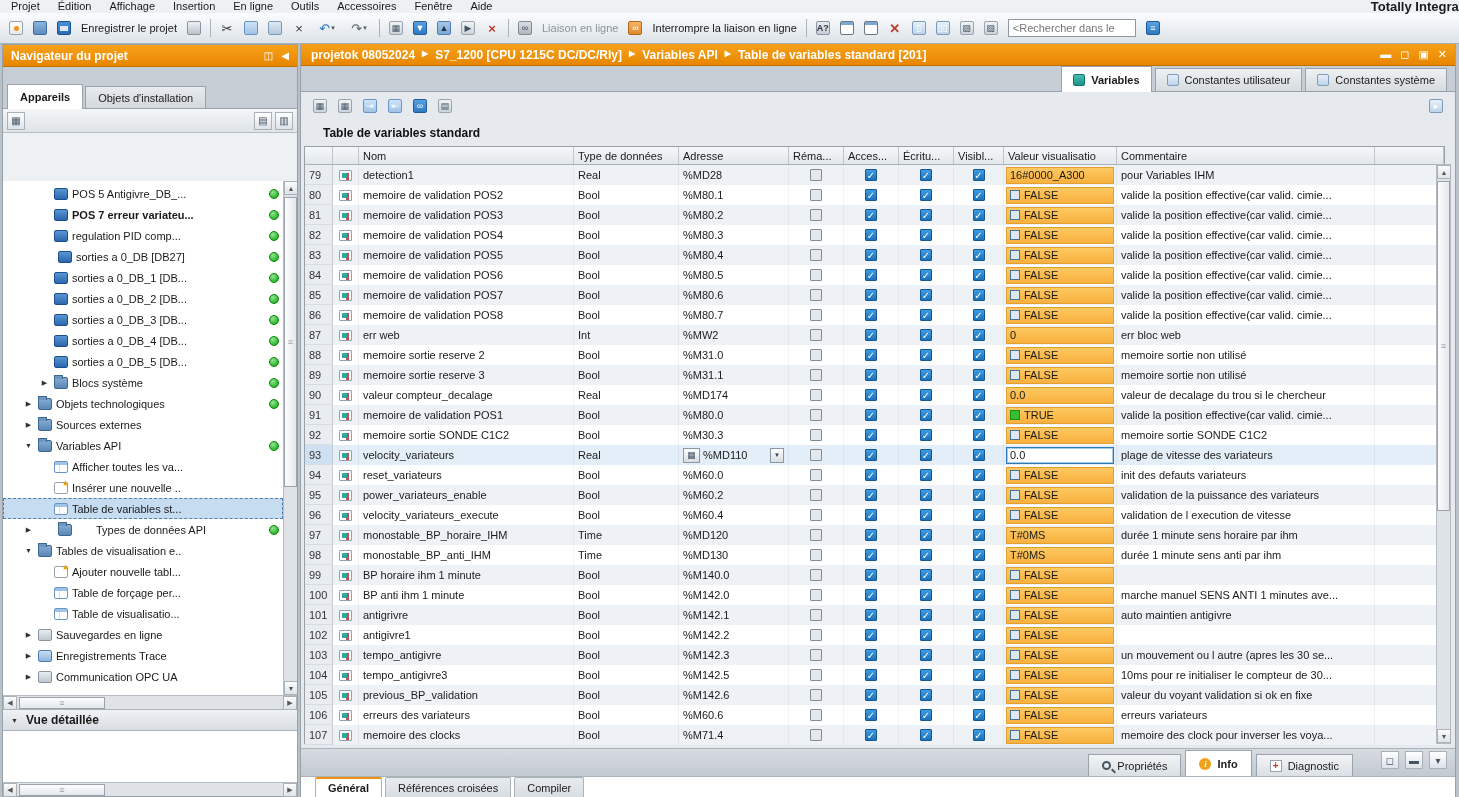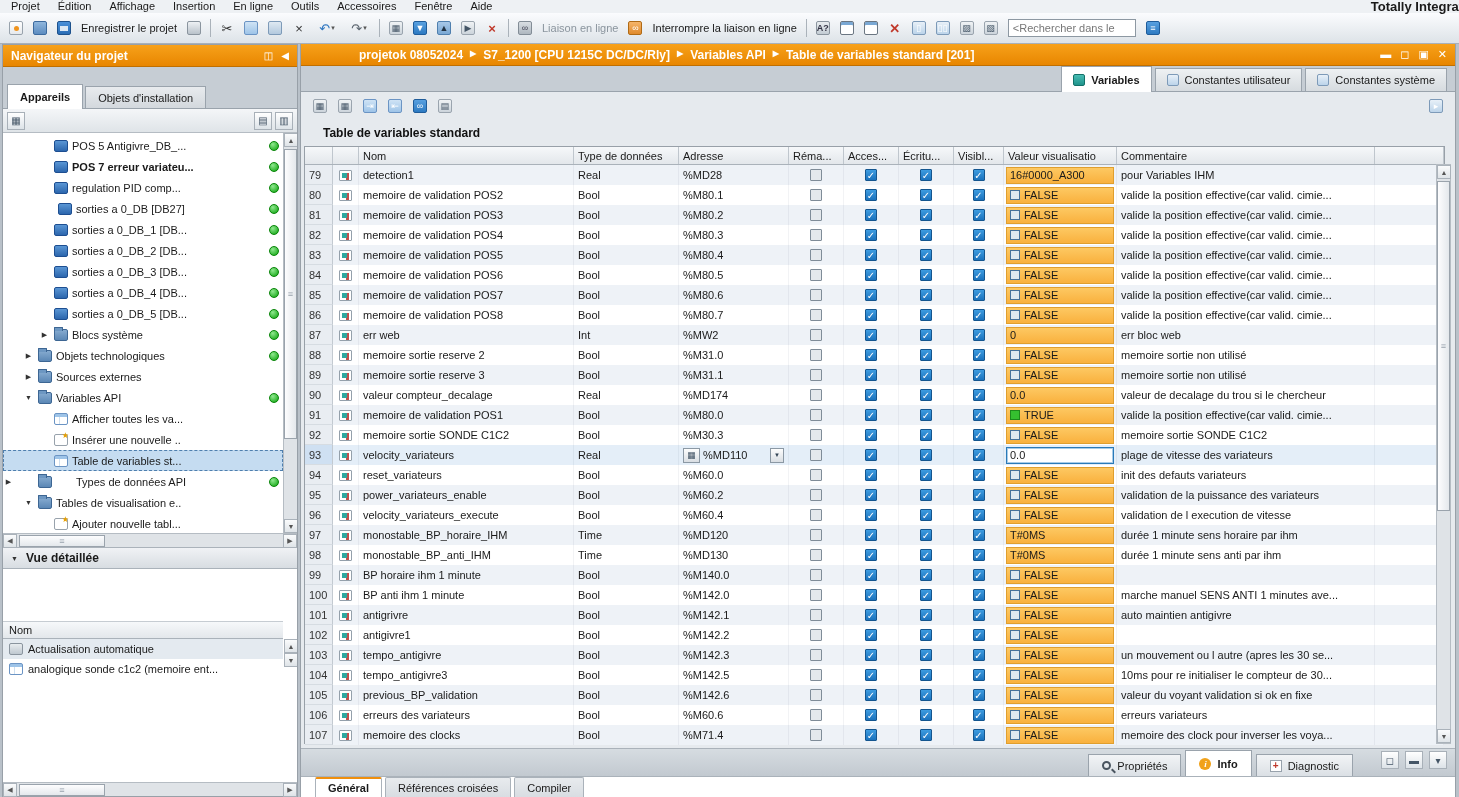--- a/index.html
+++ b/index.html
@@ -49,21 +49,21 @@
 .obar-icons span{cursor:default;}
 
 
 #sidebar{position:absolute;left:2px;top:44px;width:296px;bottom:0;background:#eef1f4;border:1px solid #98a0a8;display:flex;flex-direction:column;}
 .side-tabs{height:42px;background:#c6cdd4;display:flex;align-items:flex-end;padding-left:4px;border-bottom:1px solid #9aa3ac;flex:none;}
 .side-tab{height:22px;display:flex;align-items:center;padding:0 12px;border:1px solid #9aa3ac;border-bottom:none;background:linear-gradient(#e8ebee,#d3d8dd);margin-right:2px;font-size:11px;}
 .side-tab.active{background:#fff;font-weight:bold;height:25px;margin-bottom:-1px;}
 .side-toolbar{height:24px;background:linear-gradient(#f4f6f8,#dfe4e8);border-bottom:1px solid #b5bcc3;display:flex;align-items:center;padding:0 4px;flex:none;}
 .side-toolbar .right{margin-left:auto;display:flex;gap:3px;}
 .mini-ico{width:18px;height:18px;border:1px solid #a8b0b8;background:linear-gradient(#fff,#dde3e8);display:flex;align-items:center;justify-content:center;font-size:10px;color:#456;}
-#tree-wrap{position:relative;height:400px;background:#fff;flex:none;overflow:hidden;}
+#tree-wrap{position:relative;height:514px;background:#fff;flex:none;overflow:hidden;margin-top:48px;}
 #tree{position:absolute;left:0;top:2px;right:14px;bottom:0;}
 .tree-item{height:21px;display:flex;align-items:center;gap:4px;white-space:nowrap;overflow:hidden;}
 .tree-item.selected{background:#c5dcf1;outline:1px dashed #4f7fae;outline-offset:-1px;}
 .exp{width:11px;font-size:7px;color:#333;text-align:center;flex:none;}
 .t-ico{width:14px;height:12px;flex:none;border-radius:2px;position:relative;}
 .i-db{background:linear-gradient(#5a96d4,#2c66ad);border:1px solid #1d4e91;}
 .i-folder{background:linear-gradient(#86abd0,#5b87b5);border:1px solid #3d6693;}
 .i-folder::before{content:"";position:absolute;left:-1px;top:-3px;width:7px;height:3px;background:#6d97c2;border:1px solid #3d6693;border-bottom:none;border-radius:1px 1px 0 0;}
 .i-table{background:#fff;border:1px solid #6b94c4;background-image:linear-gradient(#9ec4e8 0 3px,transparent 3px),linear-gradient(90deg,transparent 0 4px,#cfe0f0 4px 5px,transparent 5px);}
 .i-add{background:#fff;border:1px solid #98a2ac;}
@@ -353,21 +353,21 @@
         <div class="tree-item" style="padding-left: 36px;">
           <span class="exp"></span>
           <span class="t-ico i-add"></span>
           <span class="t-label">Insérer une nouvelle ..</span>
         </div>
         <div class="tree-item selected" style="padding-left: 36px;">
           <span class="exp"></span>
           <span class="t-ico i-table"></span>
           <span class="t-label">Table de variables st...</span>
         </div>
-        <div class="tree-item" style=" gap: 24px;">
+        <div class="tree-item" style="padding-left: 20px; gap: 24px;">
           <span class="exp">▶</span>
           <span class="t-ico i-folder"></span>
           <span class="t-label">Types de données API</span>
           <span class="dot"></span>
         </div>
         <div class="tree-item" style="padding-left: 20px;">
           <span class="exp">▼</span>
           <span class="t-ico i-folder"></span>
           <span class="t-label">Tables de visualisation e..</span>
         </div>
@@ -436,21 +436,21 @@
   </div>
   <div class="hscroll">
     <div class="sbtn">◀</div>
     <div class="hthumb">≡</div>
     <div class="sbtn end">▶</div>
   </div>
 </div>
 
 <div id="main">
   <div class="orange-bar">
-    <span class="crumbs" id="crumbs" style="display:flex;align-items:center;margin-left:48px;">
+    <span class="crumbs" id="crumbs" style="display:flex;align-items:center;">
         <span class="crumb">projetok 08052024</span>
         <span class="crumb-sep">▶</span>
         <span class="crumb">S7_1200 [CPU 1215C DC/DC/Rly]</span>
         <span class="crumb-sep">▶</span>
         <span class="crumb">Variables API</span>
         <span class="crumb-sep">▶</span>
         <span class="crumb">Table de variables standard [201]</span>
       </span>
     <span class="win-icons">
       <span>▬</span>

